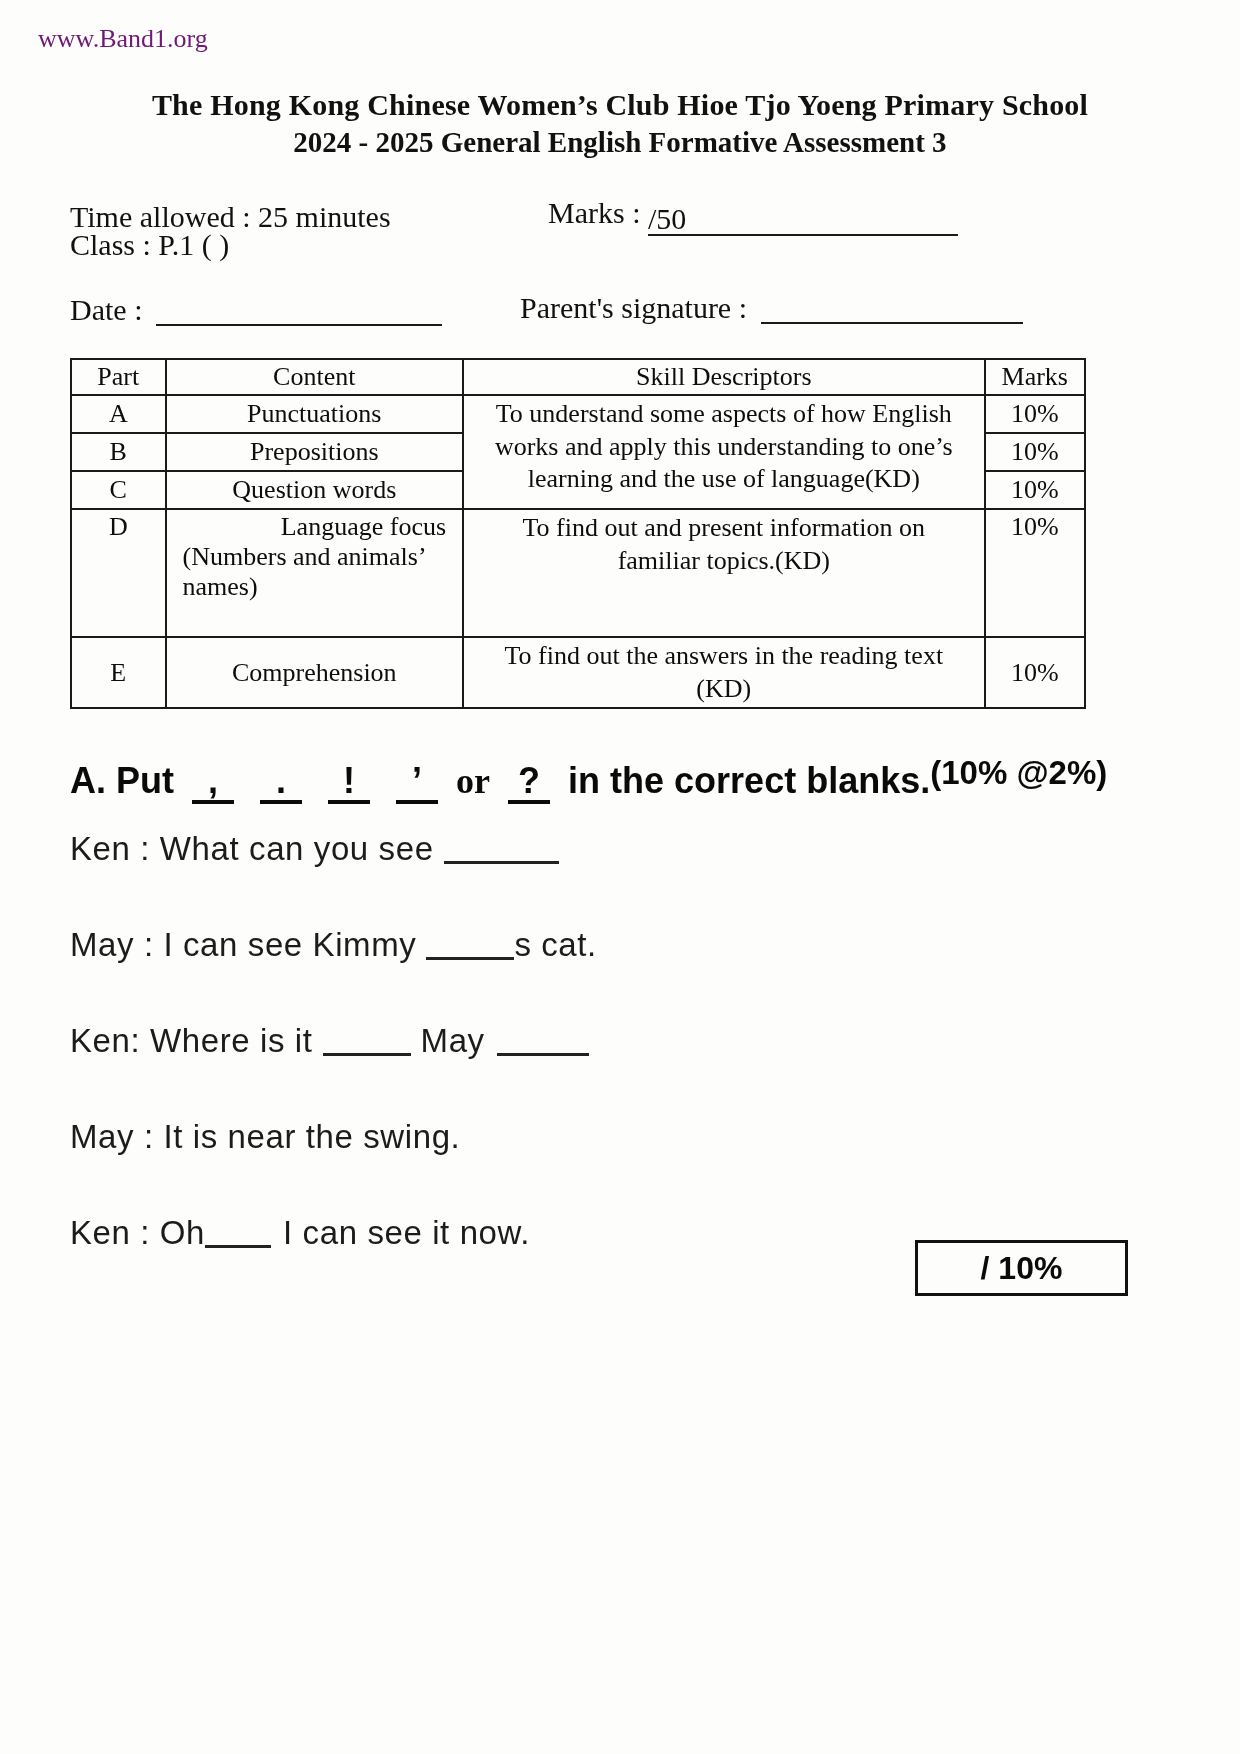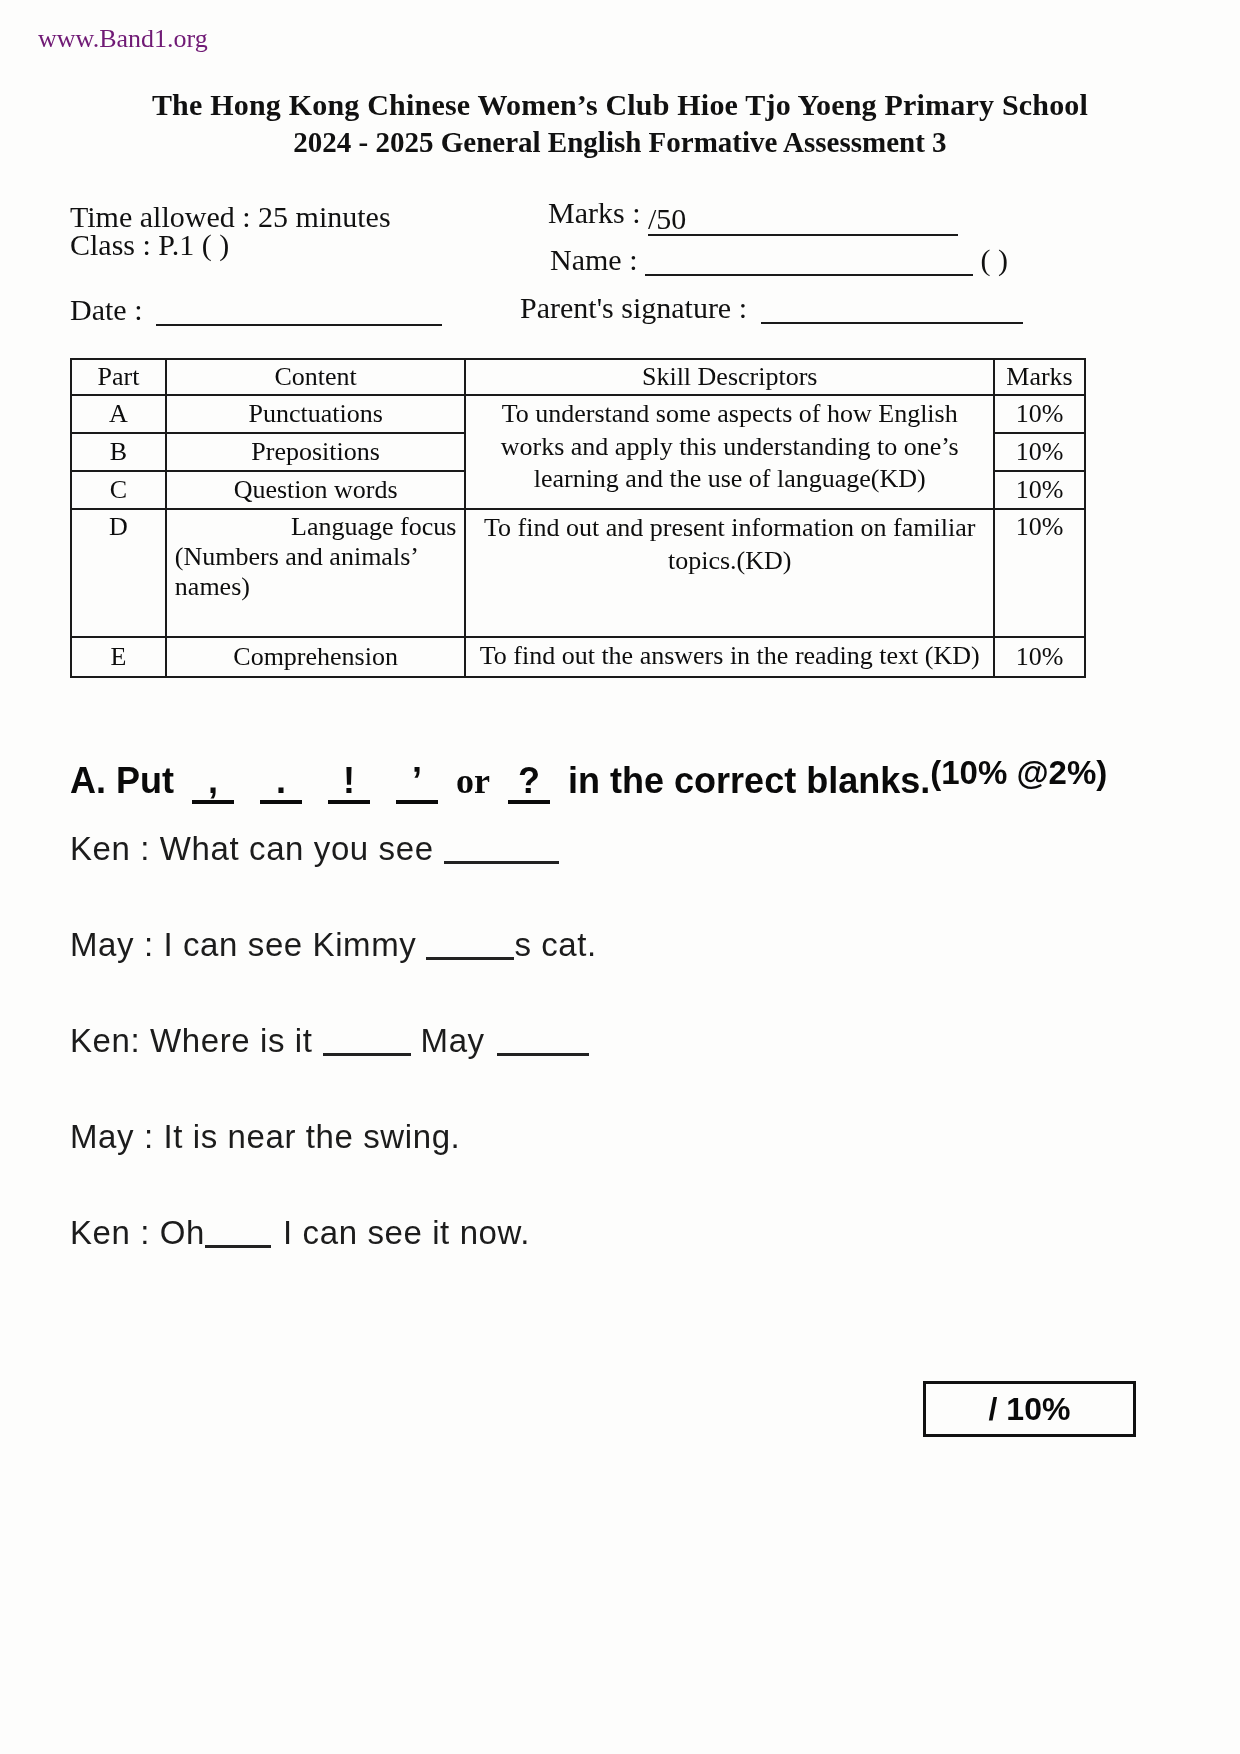--- a/index.html
+++ b/index.html
@@ -25,21 +25,21 @@
   .uline {
     display:inline-block; border-bottom:2px solid #1a1a1a;
     height:34px; vertical-align:-6px;
   }
   .uline.rt { text-align:left; font-size:30px; }
 
   table.spec {
     position:absolute; top:358px; left:70px; width:1016px;
     border-collapse:collapse; font-size:26px; color:#0d0d0d;
   }
-  table.spec th, table.spec td { border:2px solid #1a1a1a; padding:2px 8px; text-align:center; }
+  table.spec th, table.spec td { border:2px solid #1a1a1a; padding:2px 16px; text-align:center; }
   table.spec th { font-weight:normal; font-size:26px; height:36px; }
   td.skill { text-align:left; padding-left:8px; vertical-align:top; line-height:1.25; font-size:26px;border-radius:16px; }
   tr.rA td, tr.rB td, tr.rC td { height:38px; }
   tr.rD td { vertical-align:top; }
   tr.rD { height:128px; }
   tr.rE td { height:40px; }
   .d-c1 { text-align:right; }
   .d-c2, .d-c3 { text-align:left; }
 
   .secA {
@@ -61,23 +61,23 @@
   }
   .blank { display:inline-block; border-bottom:3px solid #222; height:30px; vertical-align:-4px; }
   .b1 { width:115px; margin-left:10px; }
   .b2 { width:88px; margin-left:10px; }
   .b3a { width:88px; margin:0 10px; }
   .b3b { width:92px; margin-left:12px; }
   .b5 { width:66px; }
   .gap { margin-left:12px; }
 
   .scorebox {
-    position:absolute; left:915px; top:1381px; width:213px; height:56px;
+    position:absolute; left:915px; top:1240px; width:213px; height:56px;
     border:3px solid #111; display:flex; align-items:center; justify-content:center;
-    font-family:"Liberation Sans", sans-serif; font-weight:bold; font-size:32px; color:#0a0a0a;margin-left:8px;
+    font-family:"Liberation Sans", sans-serif; font-weight:bold; font-size:32px; color:#0a0a0a;
   }
 </style>
 </head>
 <body>
 
 <div class="page">
 
   <div class="watermark">www.Band1.org</div>
 
   <div class="title1">The Hong Kong Chinese Women’s Club Hioe Tjo Yoeng Primary School</div>
@@ -88,25 +88,20 @@
     <span>25 minutes</span>
   </div>
   <div class="info-row" style="left:548px; top:196px;">
     <span class="lbl">Marks   :</span>
     <span class="uline rt" style="width:310px;">/50</span>
   </div>
 
   <div class="info-row" style="left:70px; top:228px;">
     <span class="lbl">Class :</span>
     <span>P.1 (   )</span>
-  </div>
-  <div class="info-row" style="left:550px; top:242px;">
-    <span class="lbl">Name   :</span>
-    <span class="uline" style="width:328px;"></span>
-    <span>(   )</span>
   </div>
 
   <div class="info-row" style="left:70px; top:292px;">
     <span class="lbl">Date :</span>
     <span class="uline" style="width:286px; margin-left:6px;"></span>
   </div>
   <div class="info-row" style="left:520px; top:290px;">
     <span class="lbl">Parent's signature :</span>
     <span class="uline" style="width:262px; margin-left:6px;"></span>
   </div>

